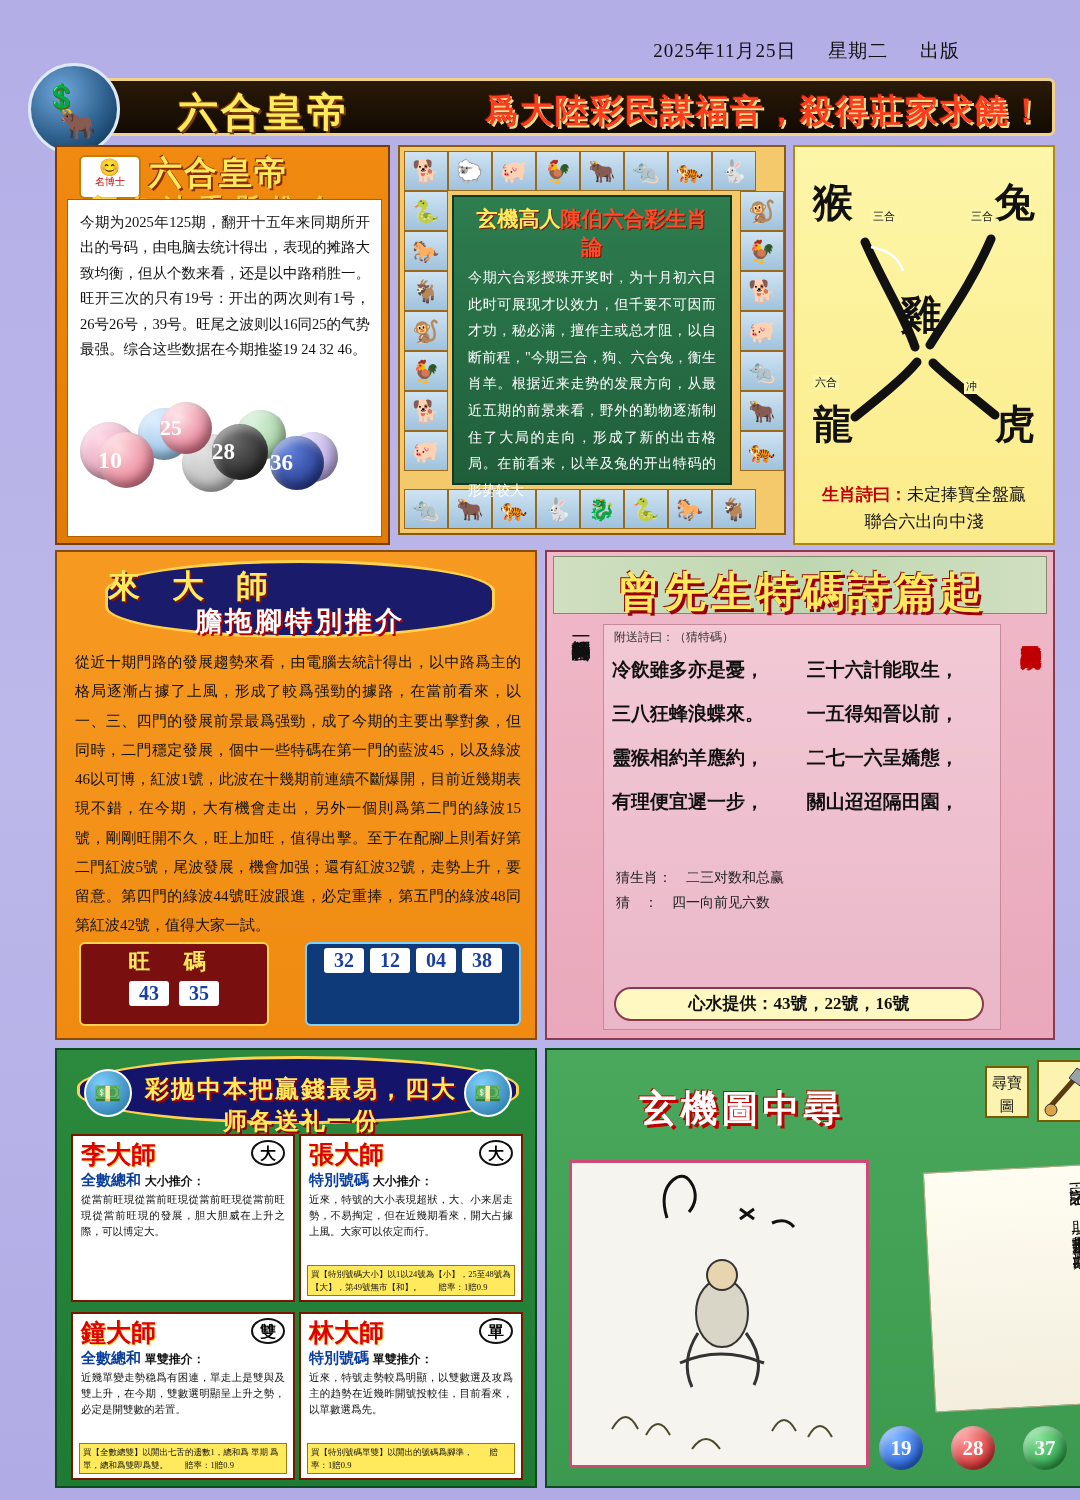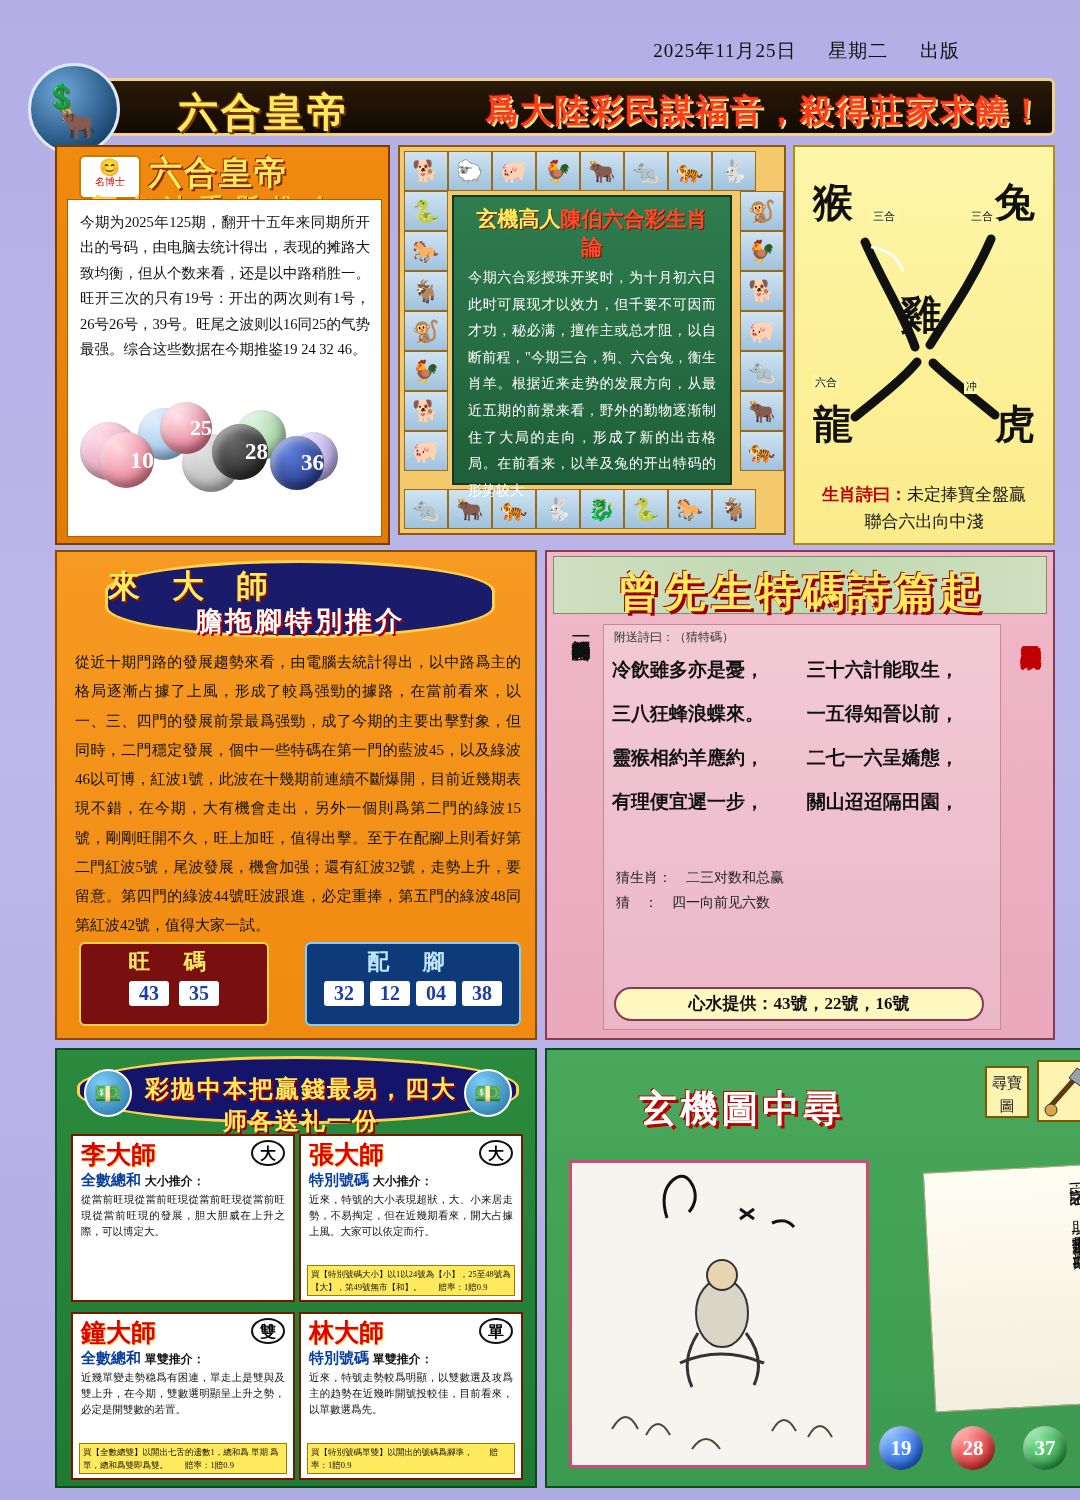--- a/index.html
+++ b/index.html
@@ -94,21 +94,21 @@
   }
   .body-text {
     font-family:"Liberation Serif", serif;
     font-size:14.5px; color:#111; line-height:1.75;
     text-align:justify;
   }
   .balls { position:absolute; left:6px; top:188px; width:300px; height:120px; }
   .ball {
     position:absolute; border-radius:50%;
     font-family:"Liberation Serif", serif; font-weight:bold;
-    color:#fff; text-align:right;
+    color:#fff; text-align:left;
     box-shadow:inset -4px -6px 10px rgba(0,0,0,.35), inset 4px 5px 8px rgba(255,255,255,.5);
   }
   
   .p-zodiac {
     position:absolute; left:398px; top:145px; width:388px; height:390px;
     background:#f3c96b; border:2px solid #8a5a10;
   }
   .zgrid { position:absolute; inset:4px; }
   .zcell {
     position:absolute; width:44px; height:40px;
@@ -476,21 +476,20 @@
     </div>
     <div class="m-text">從近十期門路的發展趨勢來看，由電腦去統計得出，以中路爲主的格局逐漸占據了上風，形成了較爲强勁的據路，在當前看來，以一、三、四門的發展前景最爲强勁，成了今期的主要出擊對象，但同時，二門穩定發展，個中一些特碼在第一門的藍波45，以及綠波46以可博，紅波1號，此波在十幾期前連續不斷爆開，目前近幾期表現不錯，在今期，大有機會走出，另外一個則爲第二門的綠波15號，剛剛旺開不久，旺上加旺，值得出擊。至于在配腳上則看好第二門紅波5號，尾波發展，機會加强；還有紅波32號，走勢上升，要留意。第四門的綠波44號旺波跟進，必定重捧，第五門的綠波48同第紅波42號，值得大家一試。</div>
     <div class="box-wang">
       <div class="box-head">旺 碼</div>
       <div class="numrow">
         <div class="numcell">43</div>
         <div class="numcell">35</div>
       </div>
     </div>
     <div class="box-pei">
-      <div class="box-head blue">配 腳</div>
       <div class="numrow" style="gap:6px">
         <div class="numcell">32</div>
         <div class="numcell">12</div>
         <div class="numcell">04</div>
         <div class="numcell">38</div>
       </div>
     </div>
   </div>
 
   <div class="p-zeng">

